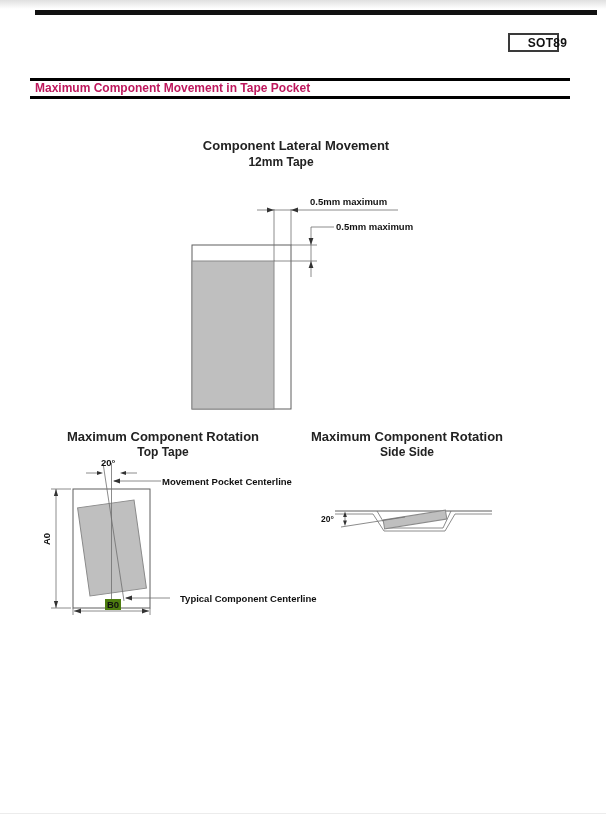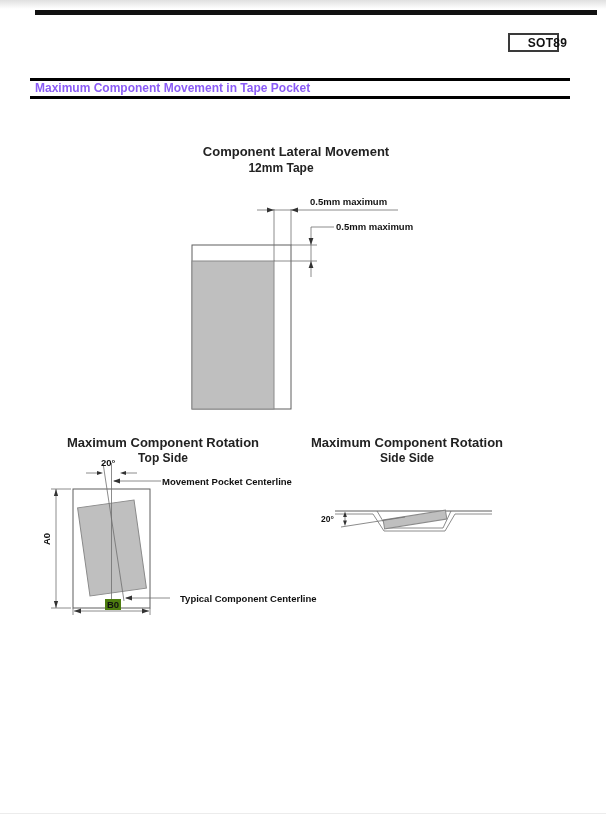--- a/index.html
+++ b/index.html
@@ -31,25 +31,25 @@
     position:absolute; left:508px; top:33px; width:51px; height:19px;
     border:2px solid #3a3a3a; background:#fff;
     font-size:12px; font-weight:bold; color:#111;
     display:flex; align-items:center; justify-content:center; letter-spacing:.3px;padding-left:28px;
   }
 
   
   .rule { position:absolute; left:30px; width:540px; height:3px; background:#000; }
   .rule.r1 { top:78px; } .rule.r2 { top:96px; }
   .section-title {
-    position:absolute; left:35px; top:81px; font-size:12px; font-weight:bold; color:#8b5cf6;
+    position:absolute; left:35px; top:81px; font-size:12px; font-weight:bold; color:#be185d;
   }
 
   .dia-title { position:absolute; transform:translateX(-50%); text-align:center;
-    font-weight:bold; color:#222; white-space:nowrap;margin-top:6px; }
+    font-weight:bold; color:#222; white-space:nowrap; }
   .t13 { font-size:13px; } .t12 { font-size:12px; } .t11 { font-size:12px; }
 
   .dim-label { position:absolute; font-size:9.5px; font-weight:bold; color:#111; white-space:nowrap; }
   .dim-label.small { font-size:8.5px; }
   .rot90 { transform:rotate(-90deg); transform-origin:left top; }
   .bg-white { background:#4d7c0f; padding:0 2px; }
 
   svg { position:absolute; overflow:visible; }
   .ln { stroke:#5f5f5f; stroke-width:1; fill:none; }
   .ln-thin { stroke:#6e6e6e; stroke-width:.8; fill:none; }
@@ -92,21 +92,21 @@
 
     <line class="ln-thin" x1="131" y1="32" x2="131" y2="82"></line>
     <polygon class="arrow" points="131,50 128.6,43 133.4,43"></polygon>
     <polygon class="arrow" points="131,66 128.6,73 133.4,73"></polygon>
     <line class="ln-thin" x1="131" y1="32" x2="154" y2="32"></line>
   </svg>
   <div class="dim-label" style="left:310px; top:196px;">0.5mm maximum</div>
   <div class="dim-label" style="left:336px; top:221px;">0.5mm maximum</div>
 
   <div class="dia-title t13" style="left:163px; top:429px;">Maximum Component Rotation</div>
-  <div class="dia-title t12" style="left:163px; top:445px;">Top Side</div>
+  <div class="dia-title t12" style="left:163px; top:445px;">Top Tape</div>
 
   <svg style="left:40px; top:460px;" width="270" height="160" viewBox="0 0 270 160">
 
     <rect class="pocket" x="33" y="29" width="77" height="119"></rect>
 
     <g transform="rotate(-8 72 88)">
       <rect class="comp" x="43.5" y="43.5" width="57" height="89"></rect>
     </g>
 
     <line class="ln-thin" x1="71.5" y1="3" x2="71.5" y2="142"></line>

